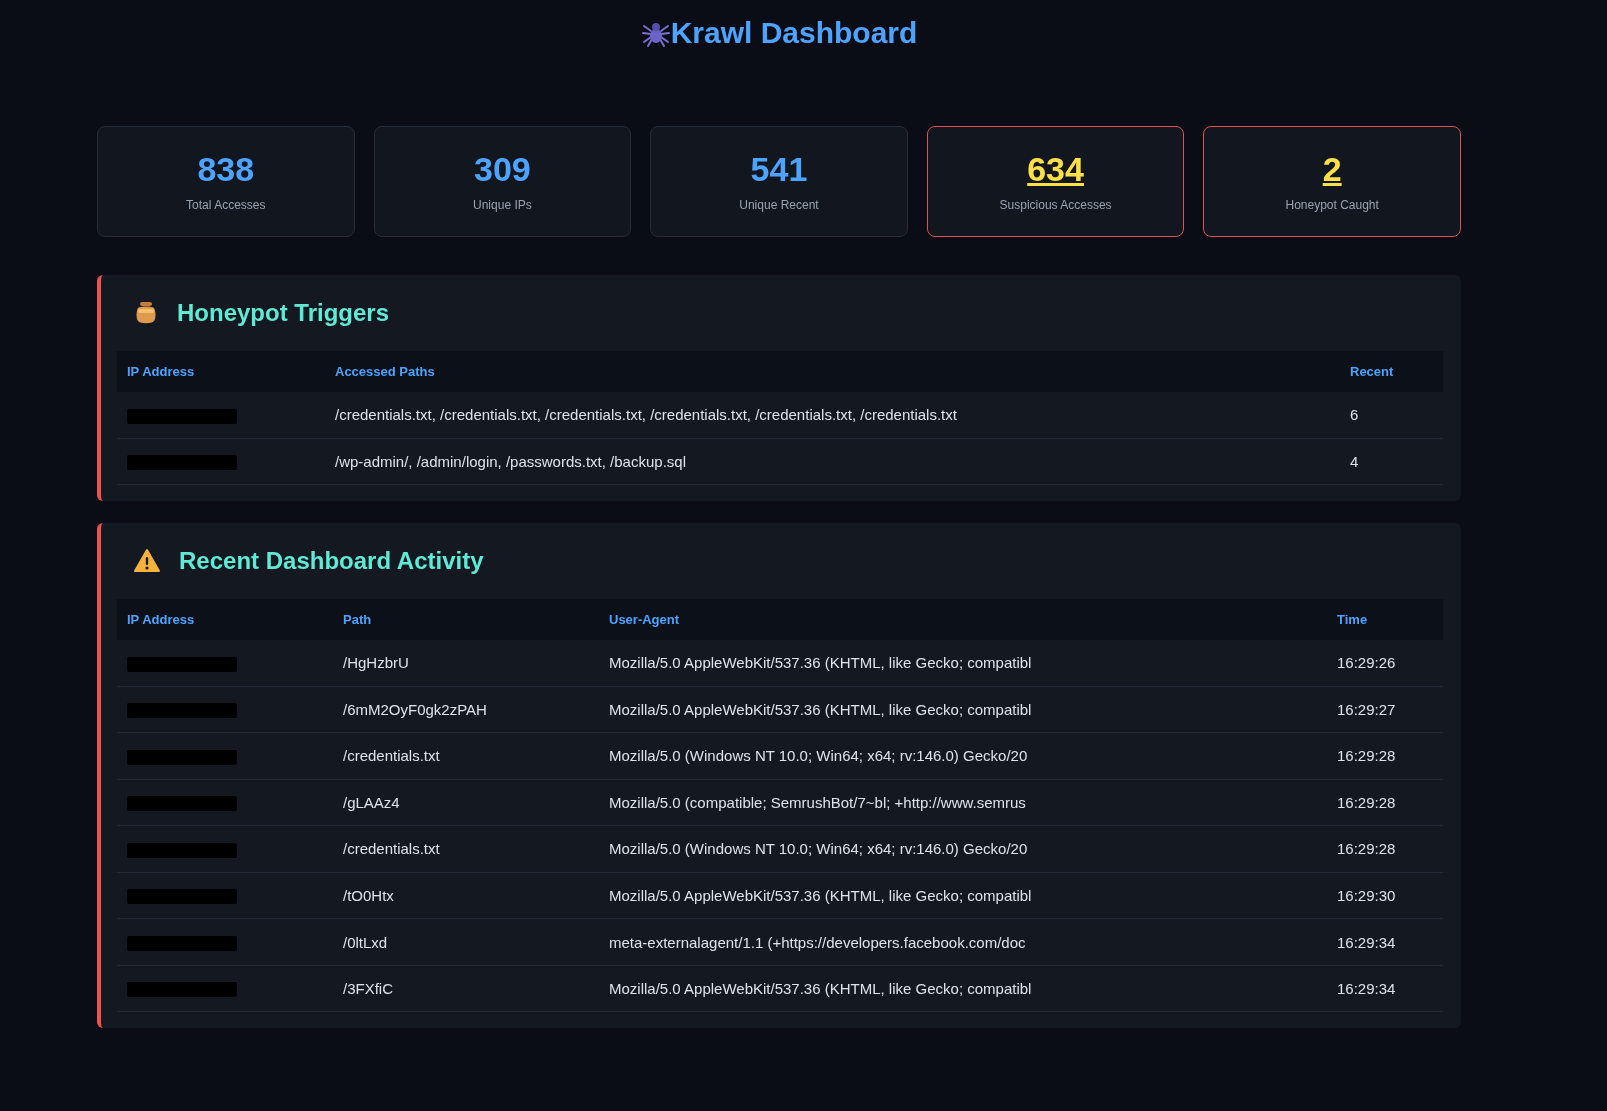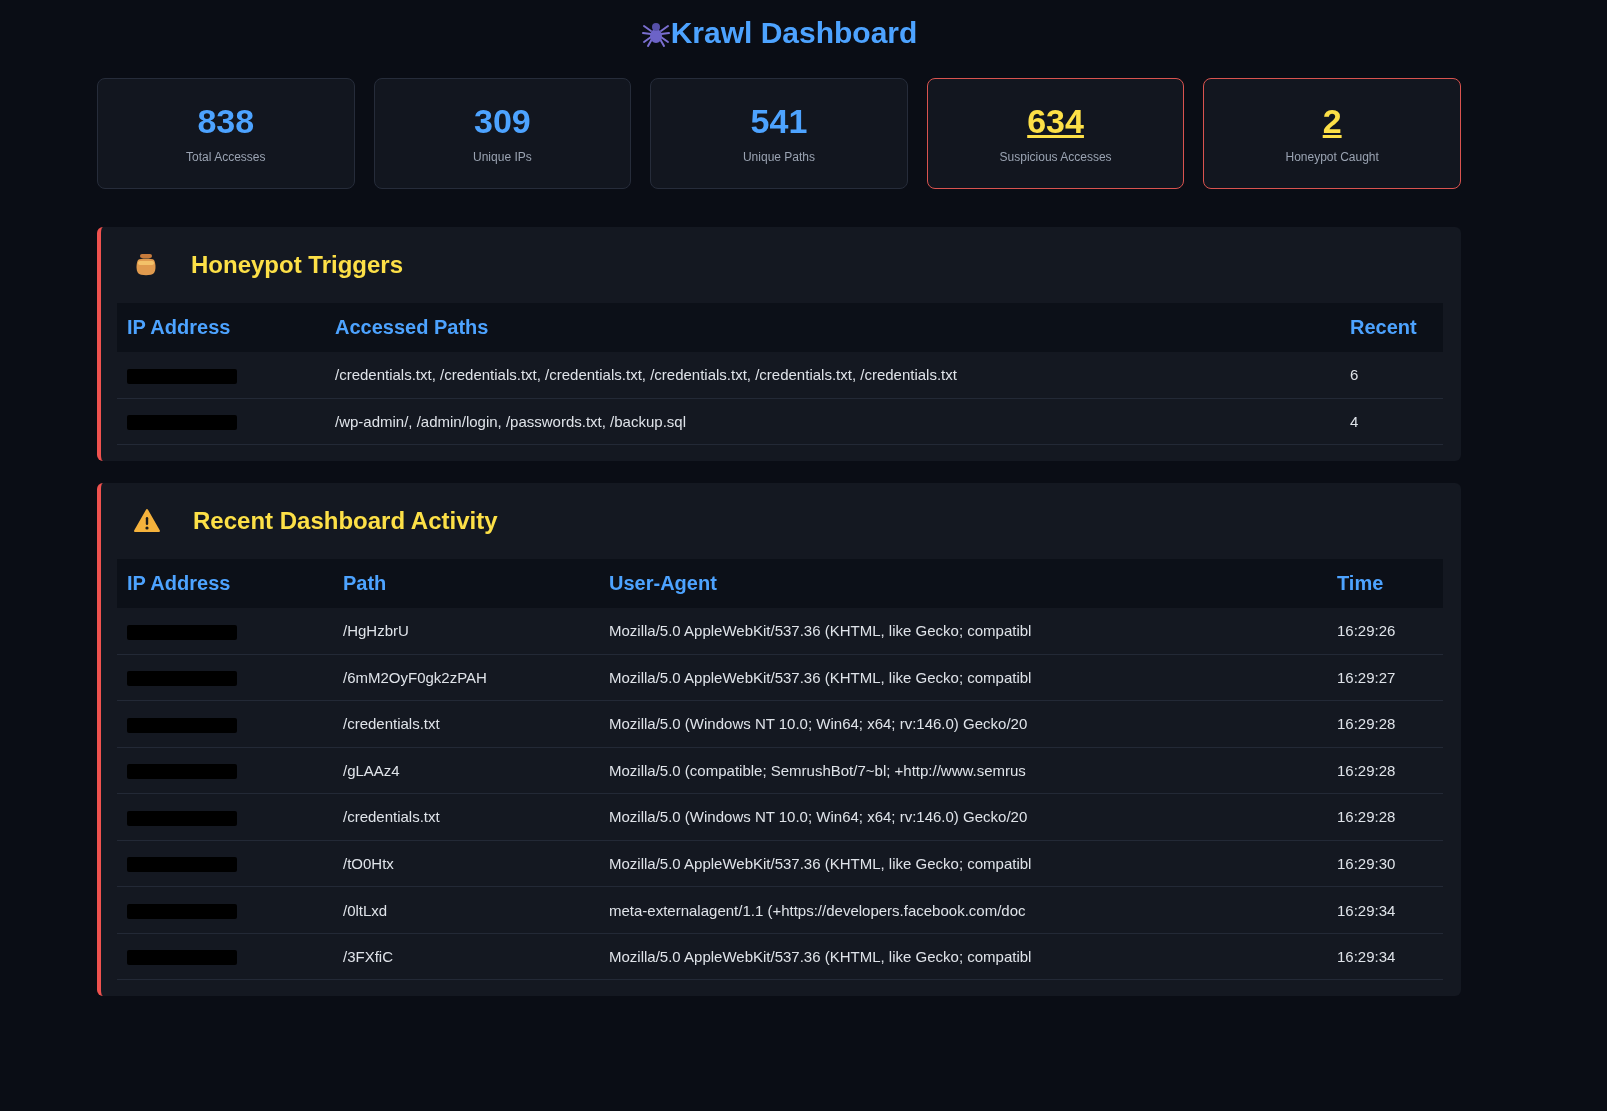--- a/index.html
+++ b/index.html
@@ -13,47 +13,47 @@
 
   
   .page-header { text-align:center; padding:16px 0 26px; }
   .page-title {
     font-size:30px; font-weight:bold; color:#4da3ff;
     display:inline-flex; align-items:center; 
   }
   .title-icon svg { display:block; }
 
   
-  .stats-row { display:flex; gap:19px; margin-bottom:38px; }
+  .stats-row { display:flex; gap:19px; margin-bottom:38px;margin-top:48px; }
   .stat-card {
     flex:1; background:#12161f; border:1px solid #262c3a; border-radius:8px;
     height:111px; display:flex; flex-direction:column; align-items:center;
     justify-content:center; gap:12px;
   }
   .stat-card.alert { border-color:#d9534f; }
   .stat-value { font-size:34px; font-weight:bold; color:#4da3ff; line-height:1; }
   .stat-card.alert .stat-value { color:#fde047;text-decoration:underline; }
   .stat-label { font-size:12px; color:#9aa3b2; }
 
   
   .panel {
     background:#141821; border-left:4px solid #f0524f; border-radius:6px;
     padding:22px 18px 16px 16px; margin-bottom:22px;
   }
   .panel-title {
-    font-size:24px; font-weight:bold; color:#fde047;
-    display:flex; align-items:center; gap:32px; margin:2px 0 24px 16px;
+    font-size:24px; font-weight:bold; color:#5eead4;
+    display:flex; align-items:center; gap:18px; margin:2px 0 24px 16px;
   }
   .panel-icon svg { display:block; }
 
   
   table { width:100%; border-collapse:collapse; font-size:15px; table-layout:fixed; }
   thead th {
     background:#0c1018; color:#4da3ff; font-weight:bold; text-align:left;
-    padding:13px 10px; font-size:20px;
+    padding:13px 10px; font-size:13px;
   }
   tbody td {
     padding:14px 10px; border-bottom:1px solid #232936; color:#dfe3e9;
     white-space:nowrap; overflow:hidden;
   }
   .redacted {
     display:inline-block; width:110px; height:15px; background:#000;
     border-radius:2px; vertical-align:middle;
   }
   
@@ -95,21 +95,21 @@
       <div class="stat-card">
         <div class="stat-value">838</div>
         <div class="stat-label">Total Accesses</div>
       </div>
       <div class="stat-card">
         <div class="stat-value">309</div>
         <div class="stat-label">Unique IPs</div>
       </div>
       <div class="stat-card">
         <div class="stat-value">541</div>
-        <div class="stat-label">Unique Paths</div>
+        <div class="stat-label">Unique Recent</div>
       </div>
       <div class="stat-card alert">
         <div class="stat-value">634</div>
         <div class="stat-label">Suspicious Accesses</div>
       </div>
       <div class="stat-card alert">
         <div class="stat-value">2</div>
         <div class="stat-label">Honeypot Caught</div>
       </div>
     </section>

